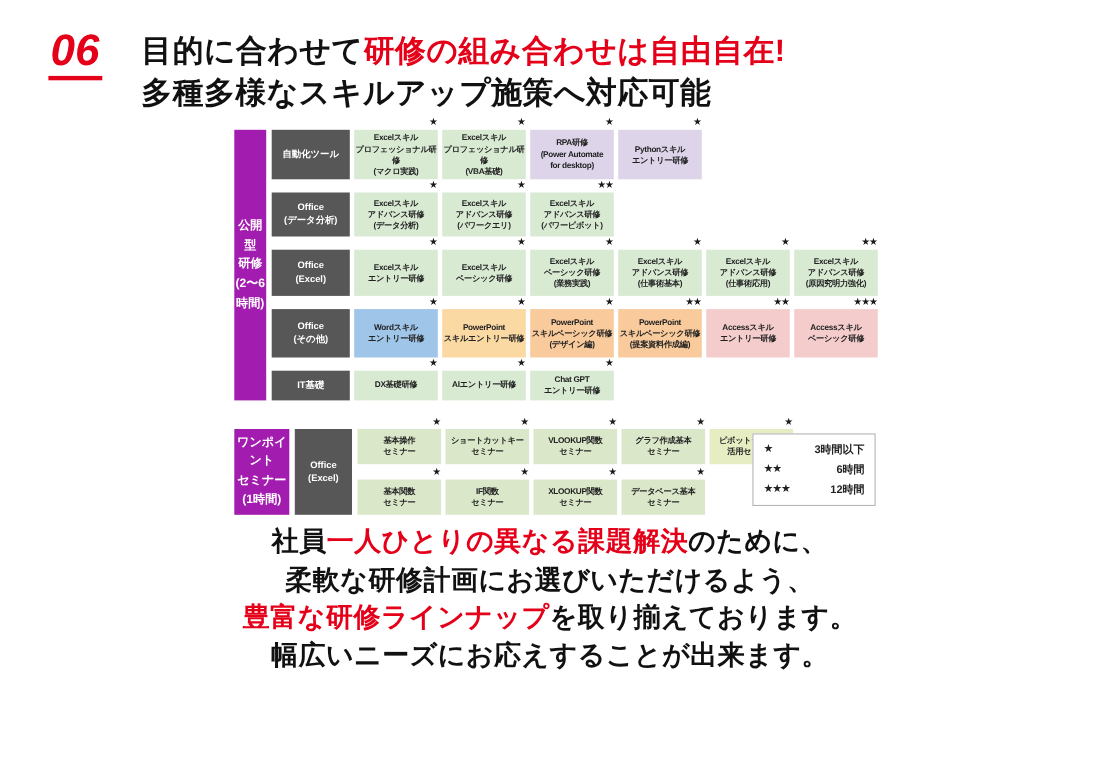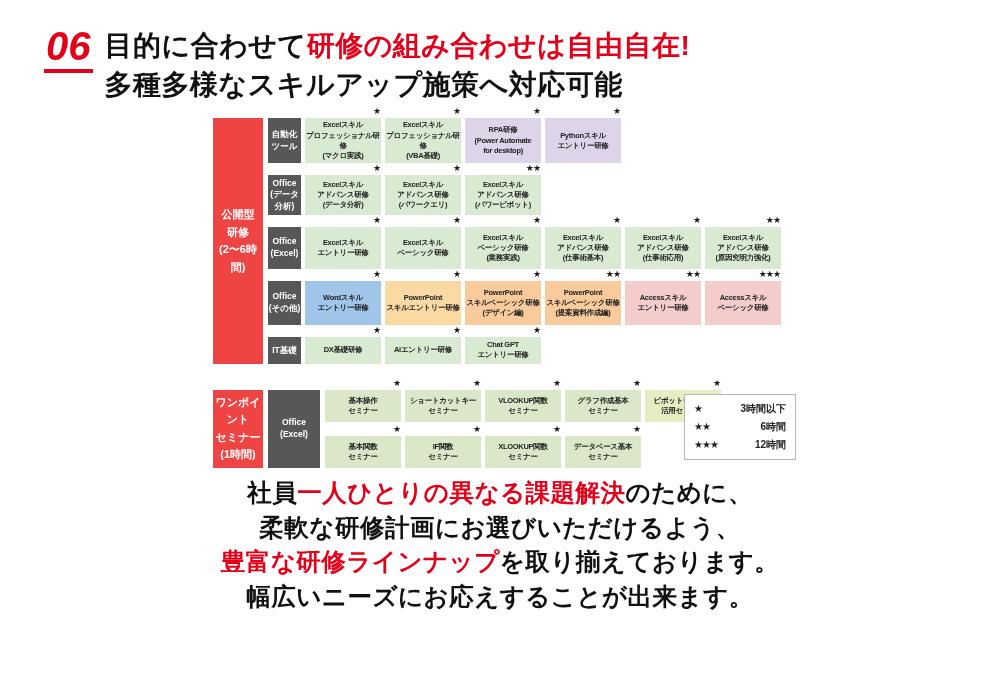--- a/index.html
+++ b/index.html
@@ -1,34 +1,34 @@
 <!DOCTYPE html>
 <html><head>
 <meta charset="utf-8">
 <style>
   * { margin:0; padding:0; box-sizing:border-box; }
   html,body { width:1000px; height:692px; background:#ffffff; overflow:hidden;
     font-family:"Liberation Sans","DejaVu Sans",sans-serif; }
 
   
-  .header { display:flex; align-items:flex-start; padding:26px 0 0 44px; gap:12px; }
+  .header { display:flex; align-items:flex-start; padding:26px 0 0 44px; gap:36px; }
   .num { color:#e50019; font-size:40px; font-weight:800; line-height:1;
          border-bottom:4px solid #e50019; padding:0 2px 3px 2px; font-style:italic; }
   .titles { font-size:28px; font-weight:800; line-height:1.4; color:#111; letter-spacing:0.5px; }
   .red { color:#e50019; }
 
   
   .diagram { position:relative; margin:14px 0 0 213px; width:585px; }
   .block1 { display:flex; gap:5px; }
-  .side-label { width:50px; background:#ef4444; color:#ffffff; display:flex;
+  .side-label { width:50px; background:#a21caf; color:#ffffff; display:flex;
     align-items:center; justify-content:center; text-align:center;
     font-size:11px; font-weight:bold; line-height:1.6; white-space:pre-line; }
   .rows { display:flex; flex-direction:column; gap:12px; flex:1; }
   .row { display:flex; gap:4px; }
-  .cat { width:33px; background:#575757; color:#ffffff; display:flex; align-items:center;
+  .cat { width:71px; background:#575757; color:#ffffff; display:flex; align-items:center;
     justify-content:center; text-align:center; font-size:8.5px; font-weight:bold;
     line-height:1.35; white-space:pre-line; }
   .course { width:76px; position:relative; display:flex; align-items:center; justify-content:center;
     text-align:center; padding:2px 1px; min-height:40px; }
   .row.h42 .course { min-height:42px; }
   .row.h44 .course { min-height:44px; }
   .row.short .course { min-height:27px; }
   .row.sem .course { min-height:32px; }
   .ctext { font-size:7.5px; font-weight:bold; color:#222; line-height:1.35;
     white-space:pre-line; letter-spacing:-0.3px; width:100%; }

